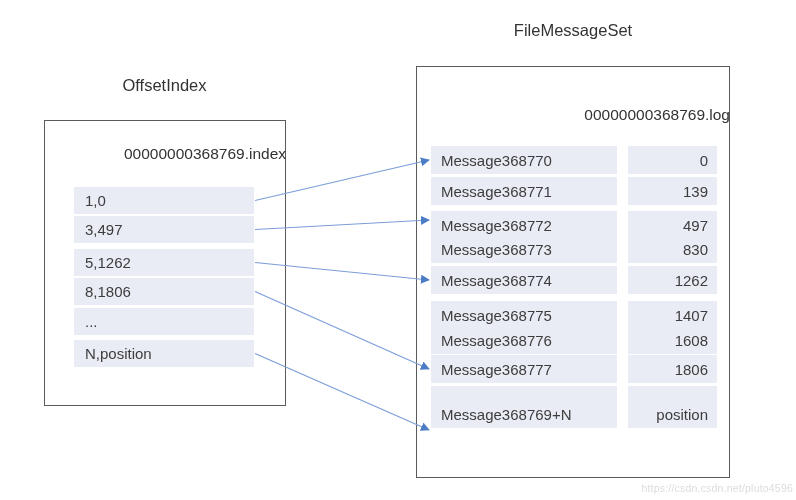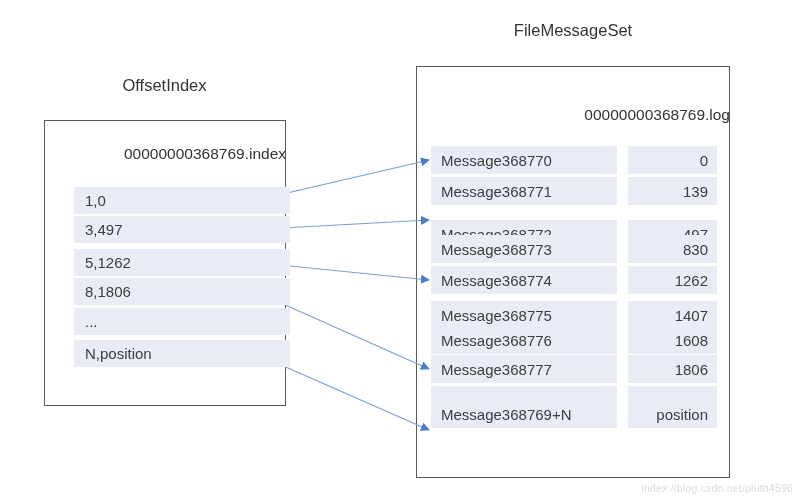--- a/index.html
+++ b/index.html
@@ -30,21 +30,21 @@
   .file-name{
     position:absolute;
     text-align:right;
     font-size:15.5px;
     color:#333333;
   }
   .left-file{left:44px;top:145px;width:242px;}
   .right-file{left:416px;top:106px;width:314px;}
   .idx-row{
     position:absolute;
-    left:74px;width:216px;height:27px;
+    left:74px;width:180px;height:27px;
     background:#e9ecf5;
     display:flex;align-items:center;
     padding-left:11px;
     box-sizing:border-box;
     font-size:15px;
   }
   .log-row{
     position:absolute;
     left:431px;width:286px;height:28px;
   }
@@ -91,36 +91,36 @@
         <path d="M0,0 L10,5 L0,10 z" fill="#4d7cc7"></path>
       </marker>
     </defs>
   <line x1="255" y1="200.5" x2="429" y2="160" stroke="#7b9dd7" stroke-width="1.2" marker-end="url(#arrowhead)"></line>
       <line x1="255" y1="229.5" x2="429" y2="220" stroke="#7b9dd7" stroke-width="1.2" marker-end="url(#arrowhead)"></line>
       <line x1="255" y1="262.5" x2="429" y2="280" stroke="#7b9dd7" stroke-width="1.2" marker-end="url(#arrowhead)"></line>
       <line x1="255" y1="291.5" x2="429" y2="369" stroke="#7b9dd7" stroke-width="1.2" marker-end="url(#arrowhead)"></line>
       <line x1="255" y1="353.5" x2="429" y2="430" stroke="#7b9dd7" stroke-width="1.2" marker-end="url(#arrowhead)"></line>
     </svg>
 
-  <div class="watermark">index://blog.csdn.net/pluto4596</div>
+  <div class="watermark">https://csdn.csdn.net/pluto4596</div>
 <div class="idx-row" style="top: 187px;">1,0</div>
     <div class="idx-row" style="top: 216px;">3,497</div>
     <div class="idx-row" style="top: 249px;">5,1262</div>
     <div class="idx-row" style="top: 278px;">8,1806</div>
     <div class="idx-row" style="top: 308px;">...</div>
     <div class="idx-row" style="top: 340px;">N,position</div>
     <div class="log-row" style="top: 146px;">
       <div class="log-cell log-cell-name">Message368770</div>
       <div class="log-cell log-cell-pos">0</div>
     </div>
     <div class="log-row" style="top: 177px;">
       <div class="log-cell log-cell-name">Message368771</div>
       <div class="log-cell log-cell-pos">139</div>
     </div>
-    <div class="log-row" style="top: 220px; padding-left: 41px;">
+    <div class="log-row" style="top: 211px; padding-left: 41px;">
       <div class="log-cell log-cell-name">Message368772</div>
       <div class="log-cell log-cell-pos">497</div>
     </div>
     <div class="log-row" style="top: 235px;">
       <div class="log-cell log-cell-name">Message368773</div>
       <div class="log-cell log-cell-pos">830</div>
     </div>
     <div class="log-row" style="top: 266px;">
       <div class="log-cell log-cell-name">Message368774</div>
       <div class="log-cell log-cell-pos">1262</div>

